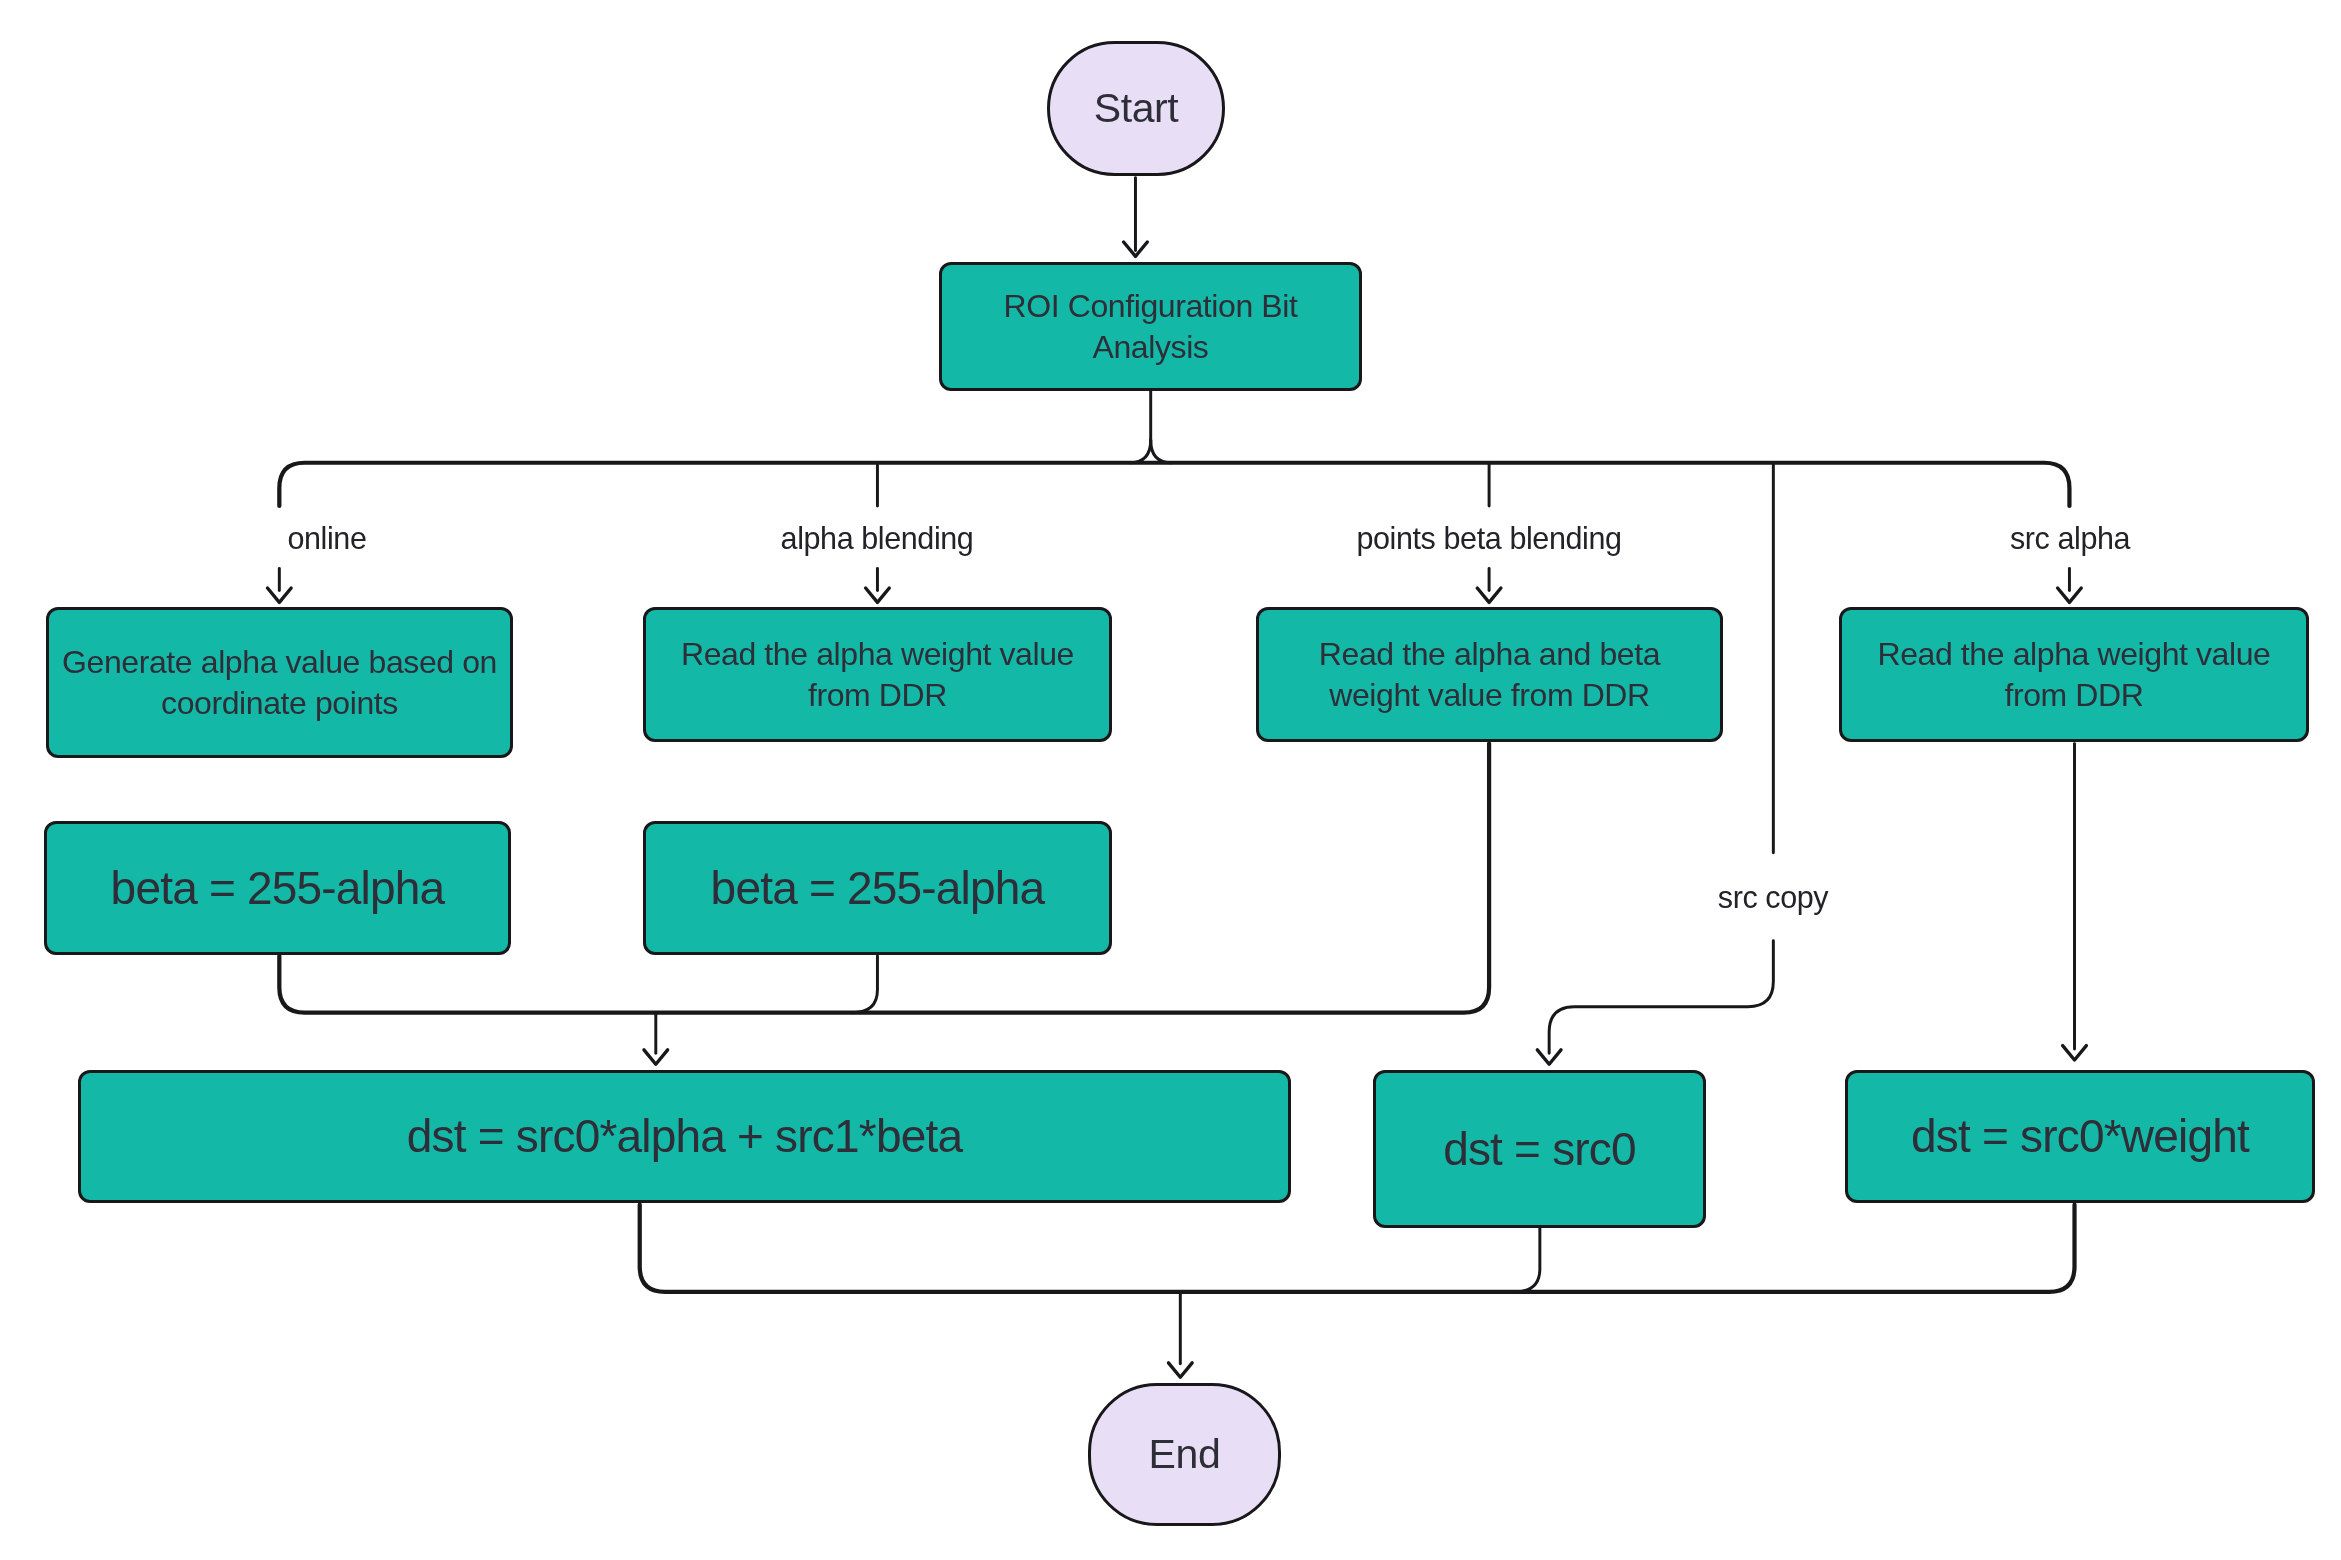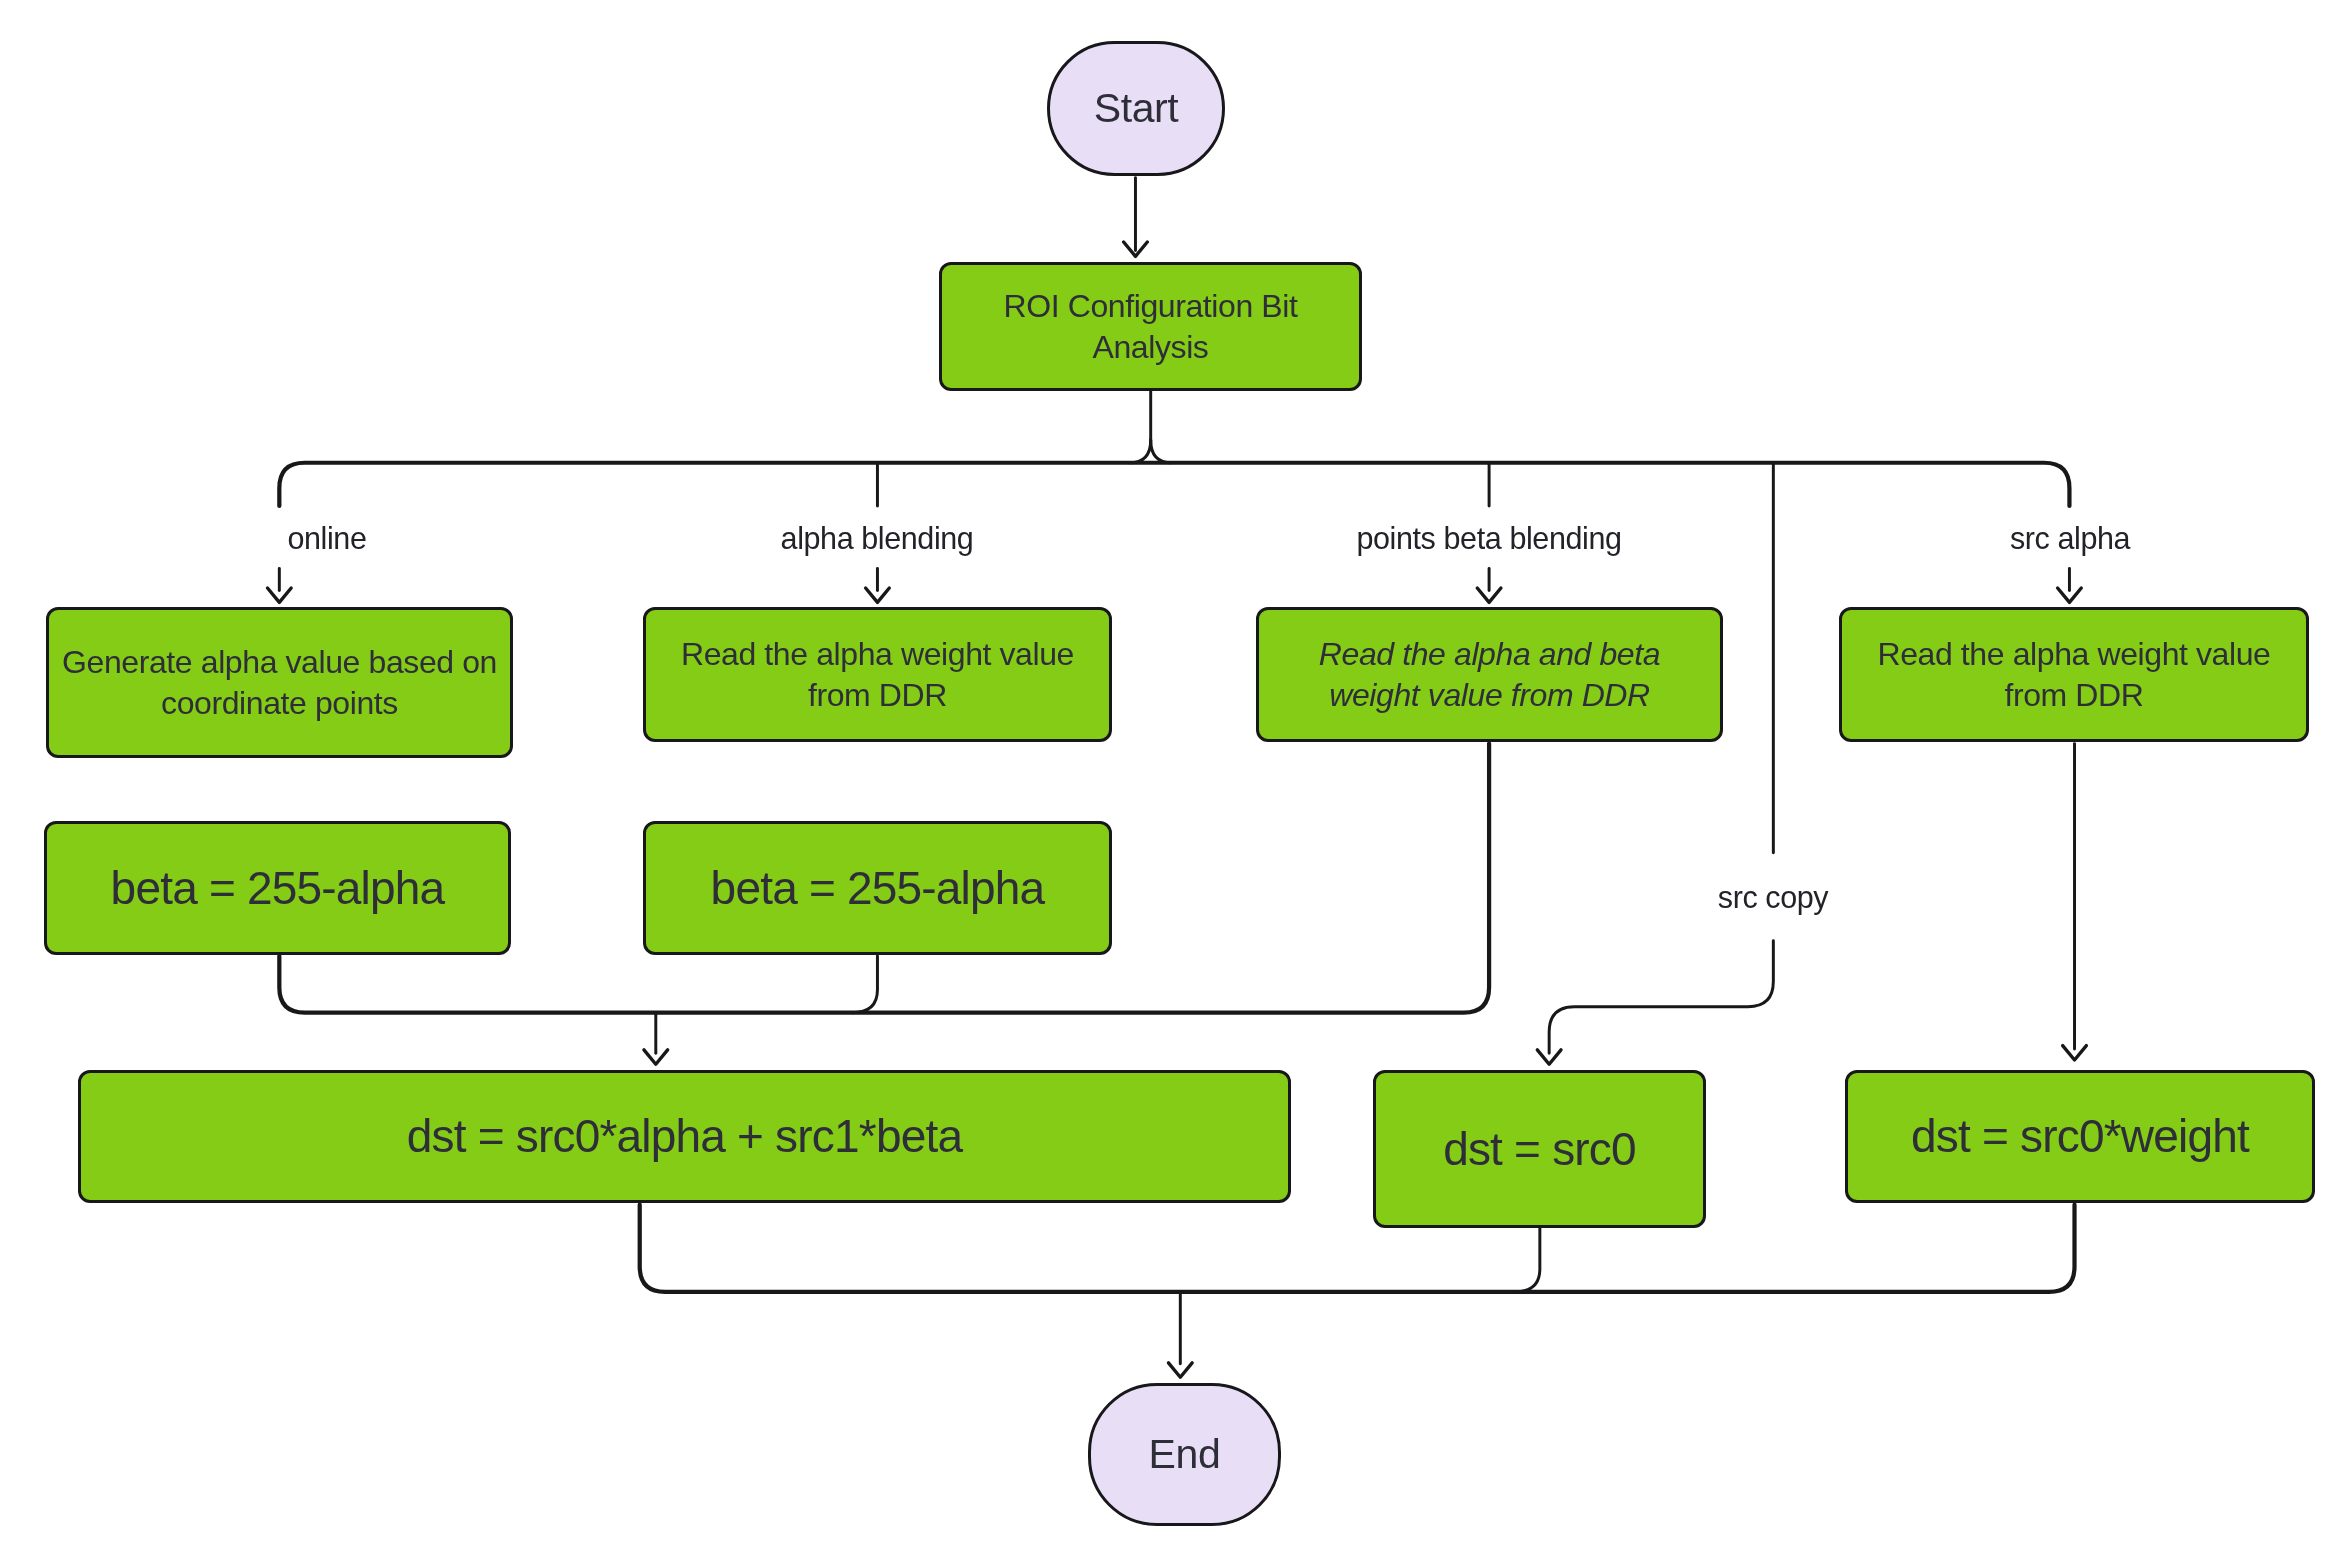--- a/index.html
+++ b/index.html
@@ -8,21 +8,21 @@
     width:2342px;height:1560px;
     background:#ffffff;
     font-family:"Liberation Sans","DejaVu Sans",sans-serif;
     overflow:hidden;
   }
   #edges{position:absolute;left:0;top:0;width:2342px;height:1560px;}
   .node{
     position:absolute;
     display:flex;align-items:center;justify-content:center;
     text-align:center;
-    background:#84cc16;
+    background:#14b8a6;
     border:3.4px solid #18181a;
     border-radius:12px;
     color:#2e2e38;
     font-size:32px;
     line-height:1.27;
     white-space:pre-line;
     box-sizing:border-box;
     letter-spacing:-0.4px;
   }
   .terminal{
@@ -114,21 +114,21 @@
 
   <div class="node" style="left:939px;top:262px;width:423px;height:129px;">ROI Configuration Bit
 Analysis</div>
 
   <div class="node" style="left:46px;top:607px;width:467px;height:151px;">Generate alpha value based on
 coordinate points</div>
 
   <div class="node" style="left:643px;top:607px;width:469px;height:135px;">Read the alpha weight value
 from DDR</div>
 
-  <div class="node" style="left:1256px;top:607px;width:467px;height:135px;font-style:italic;">Read the alpha and beta
+  <div class="node" style="left:1256px;top:607px;width:467px;height:135px;">Read the alpha and beta
 weight value from DDR</div>
 
   <div class="node" style="left:1839px;top:607px;width:470px;height:135px;">Read the alpha weight value
 from DDR</div>
 
   <div class="node equation" style="left:44px;top:821px;width:467px;height:134px;">beta = 255-alpha</div>
 
   <div class="node equation" style="left:643px;top:821px;width:469px;height:134px;">beta = 255-alpha</div>
 
   <div class="node equation" style="left:41px;top:1070px;width:1213px;height:133px;margin-left:37px;">dst = src0*alpha + src1*beta</div>

